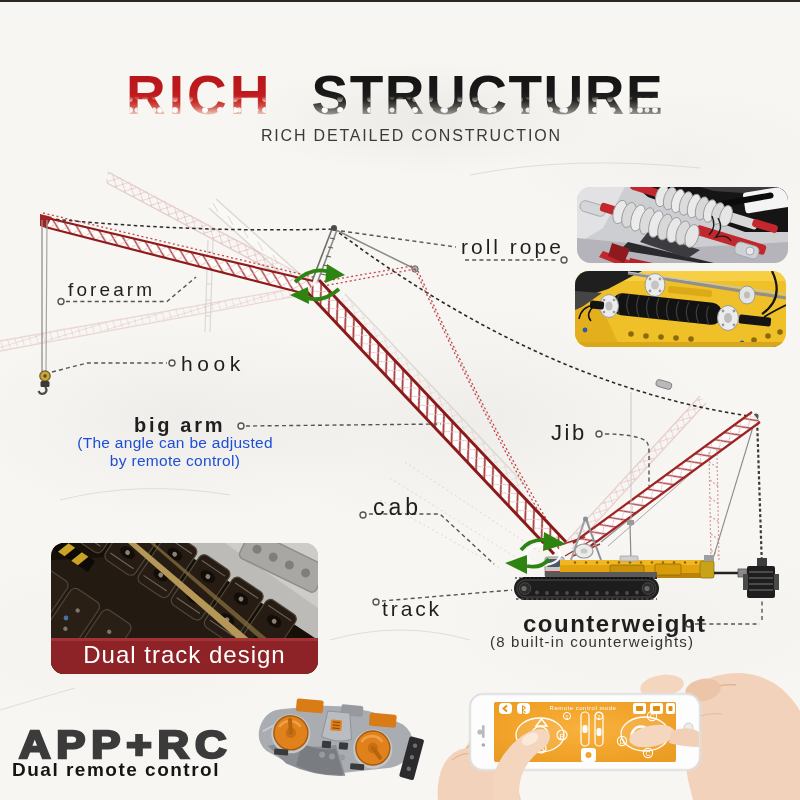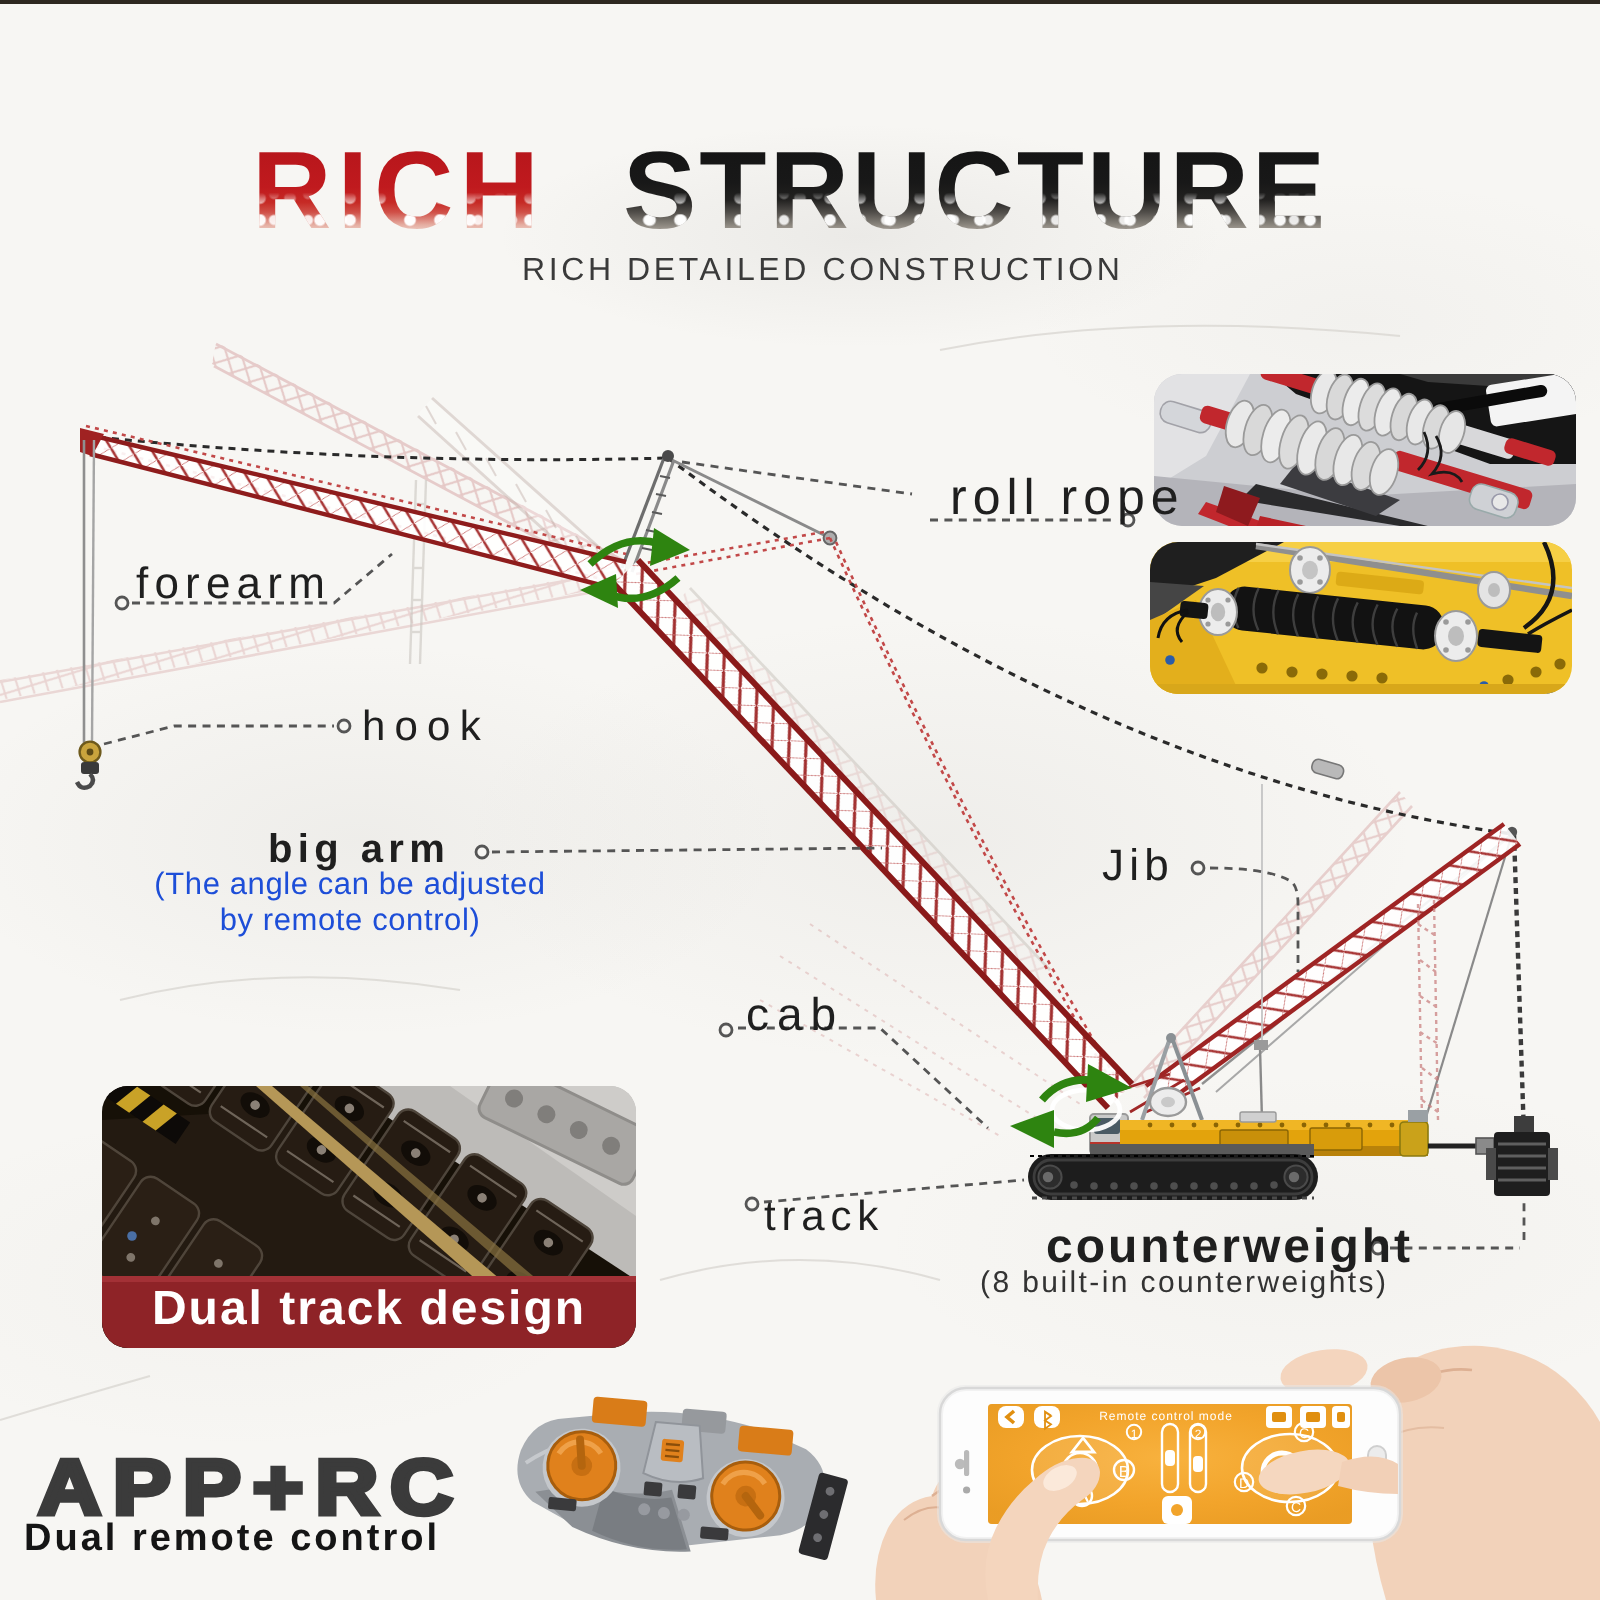--- a/index.html
+++ b/index.html
@@ -35,38 +35,38 @@
     background-size:15px 11px, 17px 13px;
     -webkit-background-clip:text;background-clip:text;color:transparent;
     -webkit-mask-image:linear-gradient(180deg,transparent 0%,transparent 52%,#000 64%,#000 88%,transparent 97%);
     mask-image:linear-gradient(180deg,transparent 0%,transparent 52%,#000 64%,#000 88%,transparent 97%);}
   #title2 span{letter-spacing:3px;}
   #title2 .b2{margin-left:39px;letter-spacing:1.5px;}
   #subtitle{position:absolute;left:261px;top:127px;font-size:16px;letter-spacing:1.8px;
     color:#3a3a3a;font-weight:400;}
   
   .lbl{position:absolute;color:#1f1f1f;white-space:nowrap;}
-  #l-forearm{left:68px;top:279px;font-size:22px;letter-spacing:3.1px;}
+  #l-forearm{left:68px;top:279px;font-size:19px;letter-spacing:3.1px;}
   #l-hook{left:181px;top:352px;font-size:21px;letter-spacing:4.6px;}
   #l-bigarm{left:134px;top:414px;font-size:20px;letter-spacing:2.7px;font-weight:700;}
   #l-note1{left:57px;top:434px;width:236px;text-align:center;font-size:15.5px;color:#1d4ed8;letter-spacing:.3px;}
-  #l-rollrope{left:475px;top:235px;font-size:25px;letter-spacing:3.0px;text-align:center;}
+  #l-rollrope{left:461px;top:235px;font-size:21px;letter-spacing:3.0px;text-align:center;}
   #l-jib{left:551px;top:420px;font-size:22px;letter-spacing:2.6px;}
   #l-cab{left:373px;top:494px;font-size:23px;letter-spacing:4.0px;}
   #l-track{left:382px;top:597px;font-size:21px;letter-spacing:2.9px;}
   #l-cw{left:523px;top:610px;font-size:24px;letter-spacing:1.5px;font-weight:700;}
   #l-note2{left:490px;top:633px;font-size:15px;color:#333;letter-spacing:1.2px;}
   
   #apprc{position:absolute;left:19px;top:723px;font-size:39px;font-weight:700;
     color:#3b3b3b;-webkit-text-stroke:2.5px #3b3b3b;letter-spacing:5.2px;
     transform:scaleX(1.12);transform-origin:left center;}
   #dualremote{position:absolute;left:12px;top:759px;font-size:19px;font-weight:700;
     color:#151515;letter-spacing:1.5px;}
   #dtd{position:absolute;left:51px;top:641px;width:267px;text-align:center;
-    color:#fff;font-size:24px;font-weight:700;letter-spacing:1px;}
+    color:#fff;font-size:24px;font-weight:400;letter-spacing:1px;}
   svg{position:absolute;left:0;top:0;}
 </style>
 </head>
 <body>
 <div id="tex"></div>
 <div id="topline"></div>
 <svg id="art" width="800" height="800" viewBox="0 0 800 800">
 <defs>
   <pattern id="latF" width="12" height="12" patternUnits="userSpaceOnUse" patternTransform="rotate(14)">
     <path d="M0,0L12,12" stroke="#a83636" stroke-width="1.3"></path>

